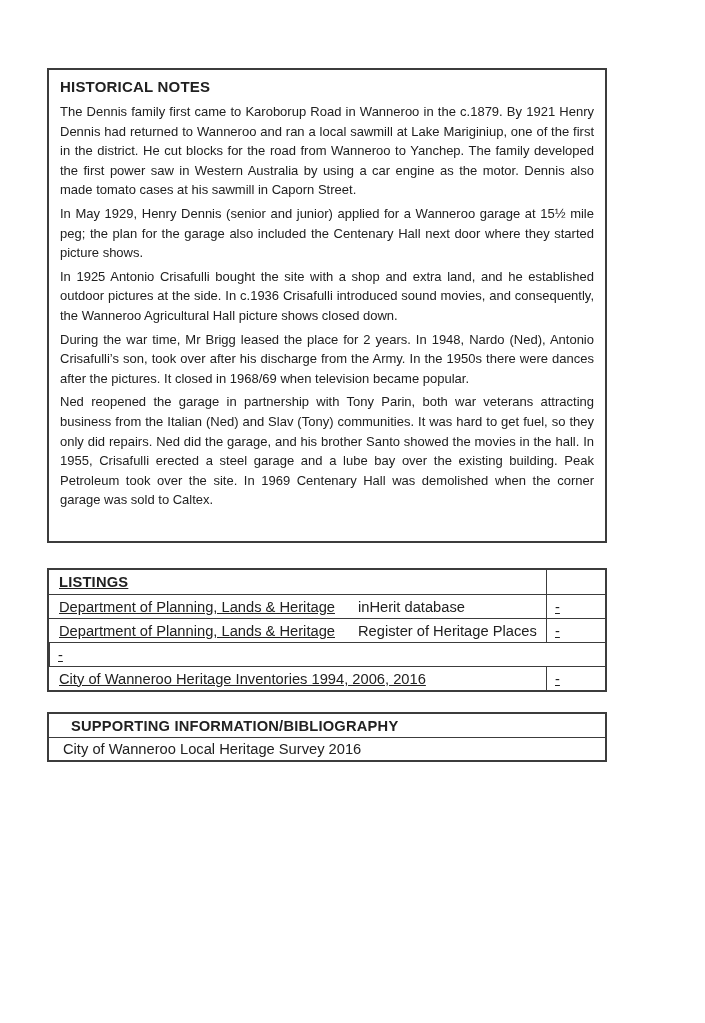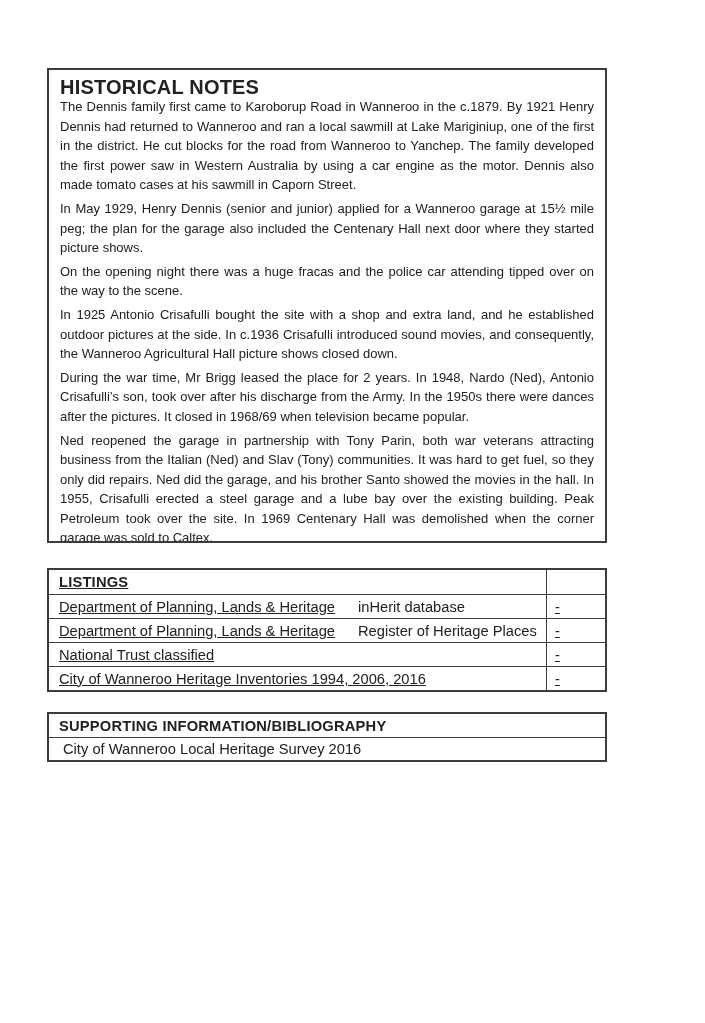--- a/index.html
+++ b/index.html
@@ -17,23 +17,24 @@
   .notes-box {
     position: absolute;
     left: 47px; top: 68px;
     width: 560px; height: 475px;
     border: 2px solid #3c3c3c;
     padding: 7px 11px 0 11px;
     overflow: hidden;
     background: #ffffff;
   }
   .notes-title {
-    font-size: 20px;
+    font-size: 15px;
     font-weight: bold;
     line-height: 20px;
+    margin-bottom: 5px;
     letter-spacing: 0.2px;
   }
   .notes-box p {
     font-size: 13px;
     line-height: 19.6px;
     text-align: justify;
     margin-bottom: 4px;
   }
 
   
@@ -74,33 +75,32 @@
     align-items: center;
   }
   .trow.header-row .cell-main { font-weight: bold; letter-spacing: 0.2px; }
   .sub-col {
     position: absolute;
     left: 309px;
     top: 50%;
     transform: translateY(-50%);
     white-space: nowrap;
   }
-  .tbl-supporting .cell-main { padding-left: 10px; }
+  .tbl-supporting .cell-main { padding-left: 22px; }
   .tbl-supporting .data-row .cell-main { padding-left: 14px; }
 </style>
 </head>
 <body>
 
 <div class="page">
 
   <section class="notes-box">
     <h2 class="notes-title">HISTORICAL NOTES</h2>
     <p>The Dennis family first came to Karoborup Road in Wanneroo in the c.1879. By 1921 Henry Dennis had returned to Wanneroo and ran a local sawmill at Lake Mariginiup, one of the first in the district. He cut blocks for the road from Wanneroo to Yanchep. The family developed the first power saw in Western Australia by using a car engine as the motor. Dennis also made tomato cases at his sawmill in Caporn Street.</p>
     <p>In May 1929, Henry Dennis (senior and junior) applied for a Wanneroo garage at 15½ mile peg; the plan for the garage also included the Centenary Hall next door where they started picture shows.</p>
-    <p>On the opening night there was a huge fracas and the police car attending tipped over on the way to the scene.</p>
     <p>In 1925 Antonio Crisafulli bought the site with a shop and extra land, and he established outdoor pictures at the side. In c.1936 Crisafulli introduced sound movies, and consequently, the Wanneroo Agricultural Hall picture shows closed down.</p>
     <p>During the war time, Mr Brigg leased the place for 2 years.  In 1948, Nardo (Ned), Antonio Crisafulli’s son, took over after his discharge from the Army. In the 1950s there were dances after the pictures.  It closed in 1968/69 when television became popular.</p>
     <p>Ned reopened the garage in partnership with Tony Parin, both war veterans attracting business from the Italian (Ned) and Slav (Tony) communities. It was hard to get fuel, so they only did repairs. Ned did the garage, and his brother Santo showed the movies in the hall. In 1955, Crisafulli erected a steel garage and a lube bay over the existing building. Peak Petroleum took over the site.  In 1969 Centenary Hall  was demolished when the corner garage was sold to Caltex.</p>
   </section>
 
   <section class="tbl tbl-listings">
     <div class="trow header-row">
       <div class="cell-main">LISTINGS</div>
       <div class="cell-status"></div>
     </div>
@@ -112,23 +112,20 @@
       <div class="cell-status">-</div>
     </div>
     <div class="trow">
       <div class="cell-main">
         <span>Department of Planning, Lands &amp; Heritage</span>
         <span class="sub-col">Register of Heritage Places</span>
       </div>
       <div class="cell-status">-</div>
     </div>
     <div class="trow">
-      <div class="cell-main">
-        <span>National Trust classified</span>
-      </div>
       <div class="cell-status">-</div>
     </div>
     <div class="trow">
       <div class="cell-main">
         <span>City of Wanneroo Heritage Inventories 1994, 2006, 2016</span>
       </div>
       <div class="cell-status">-</div>
     </div>
   </section>
 

